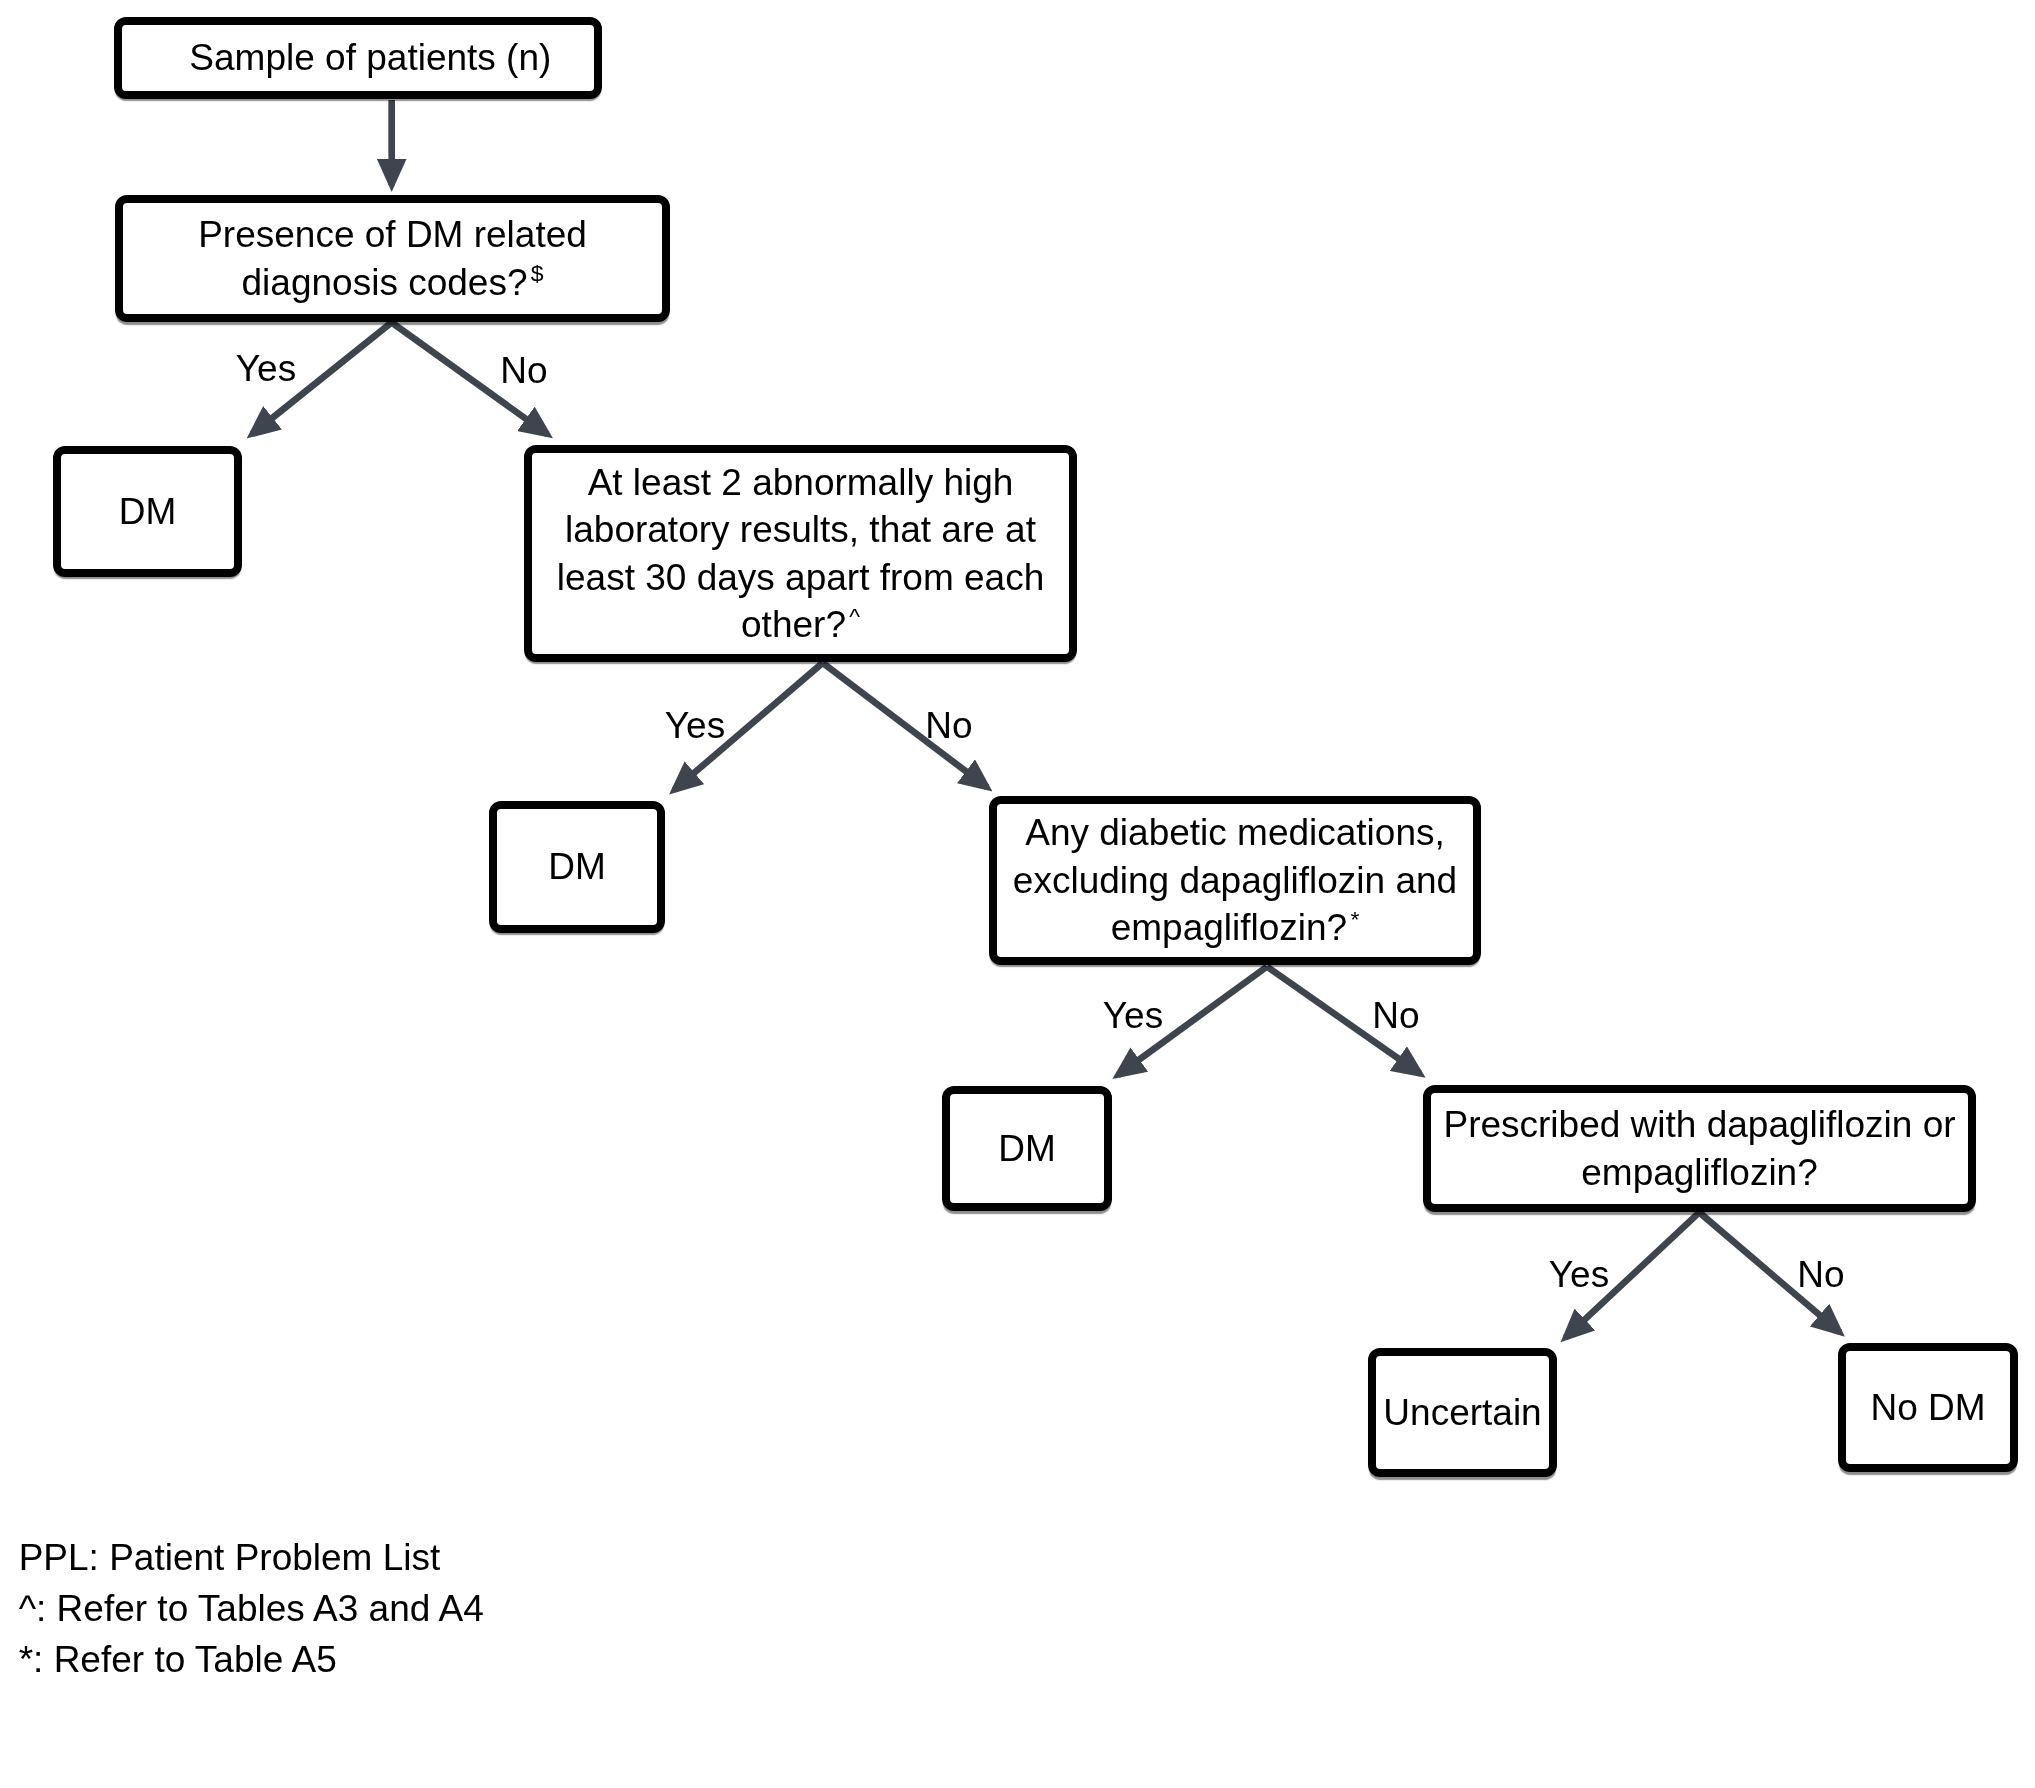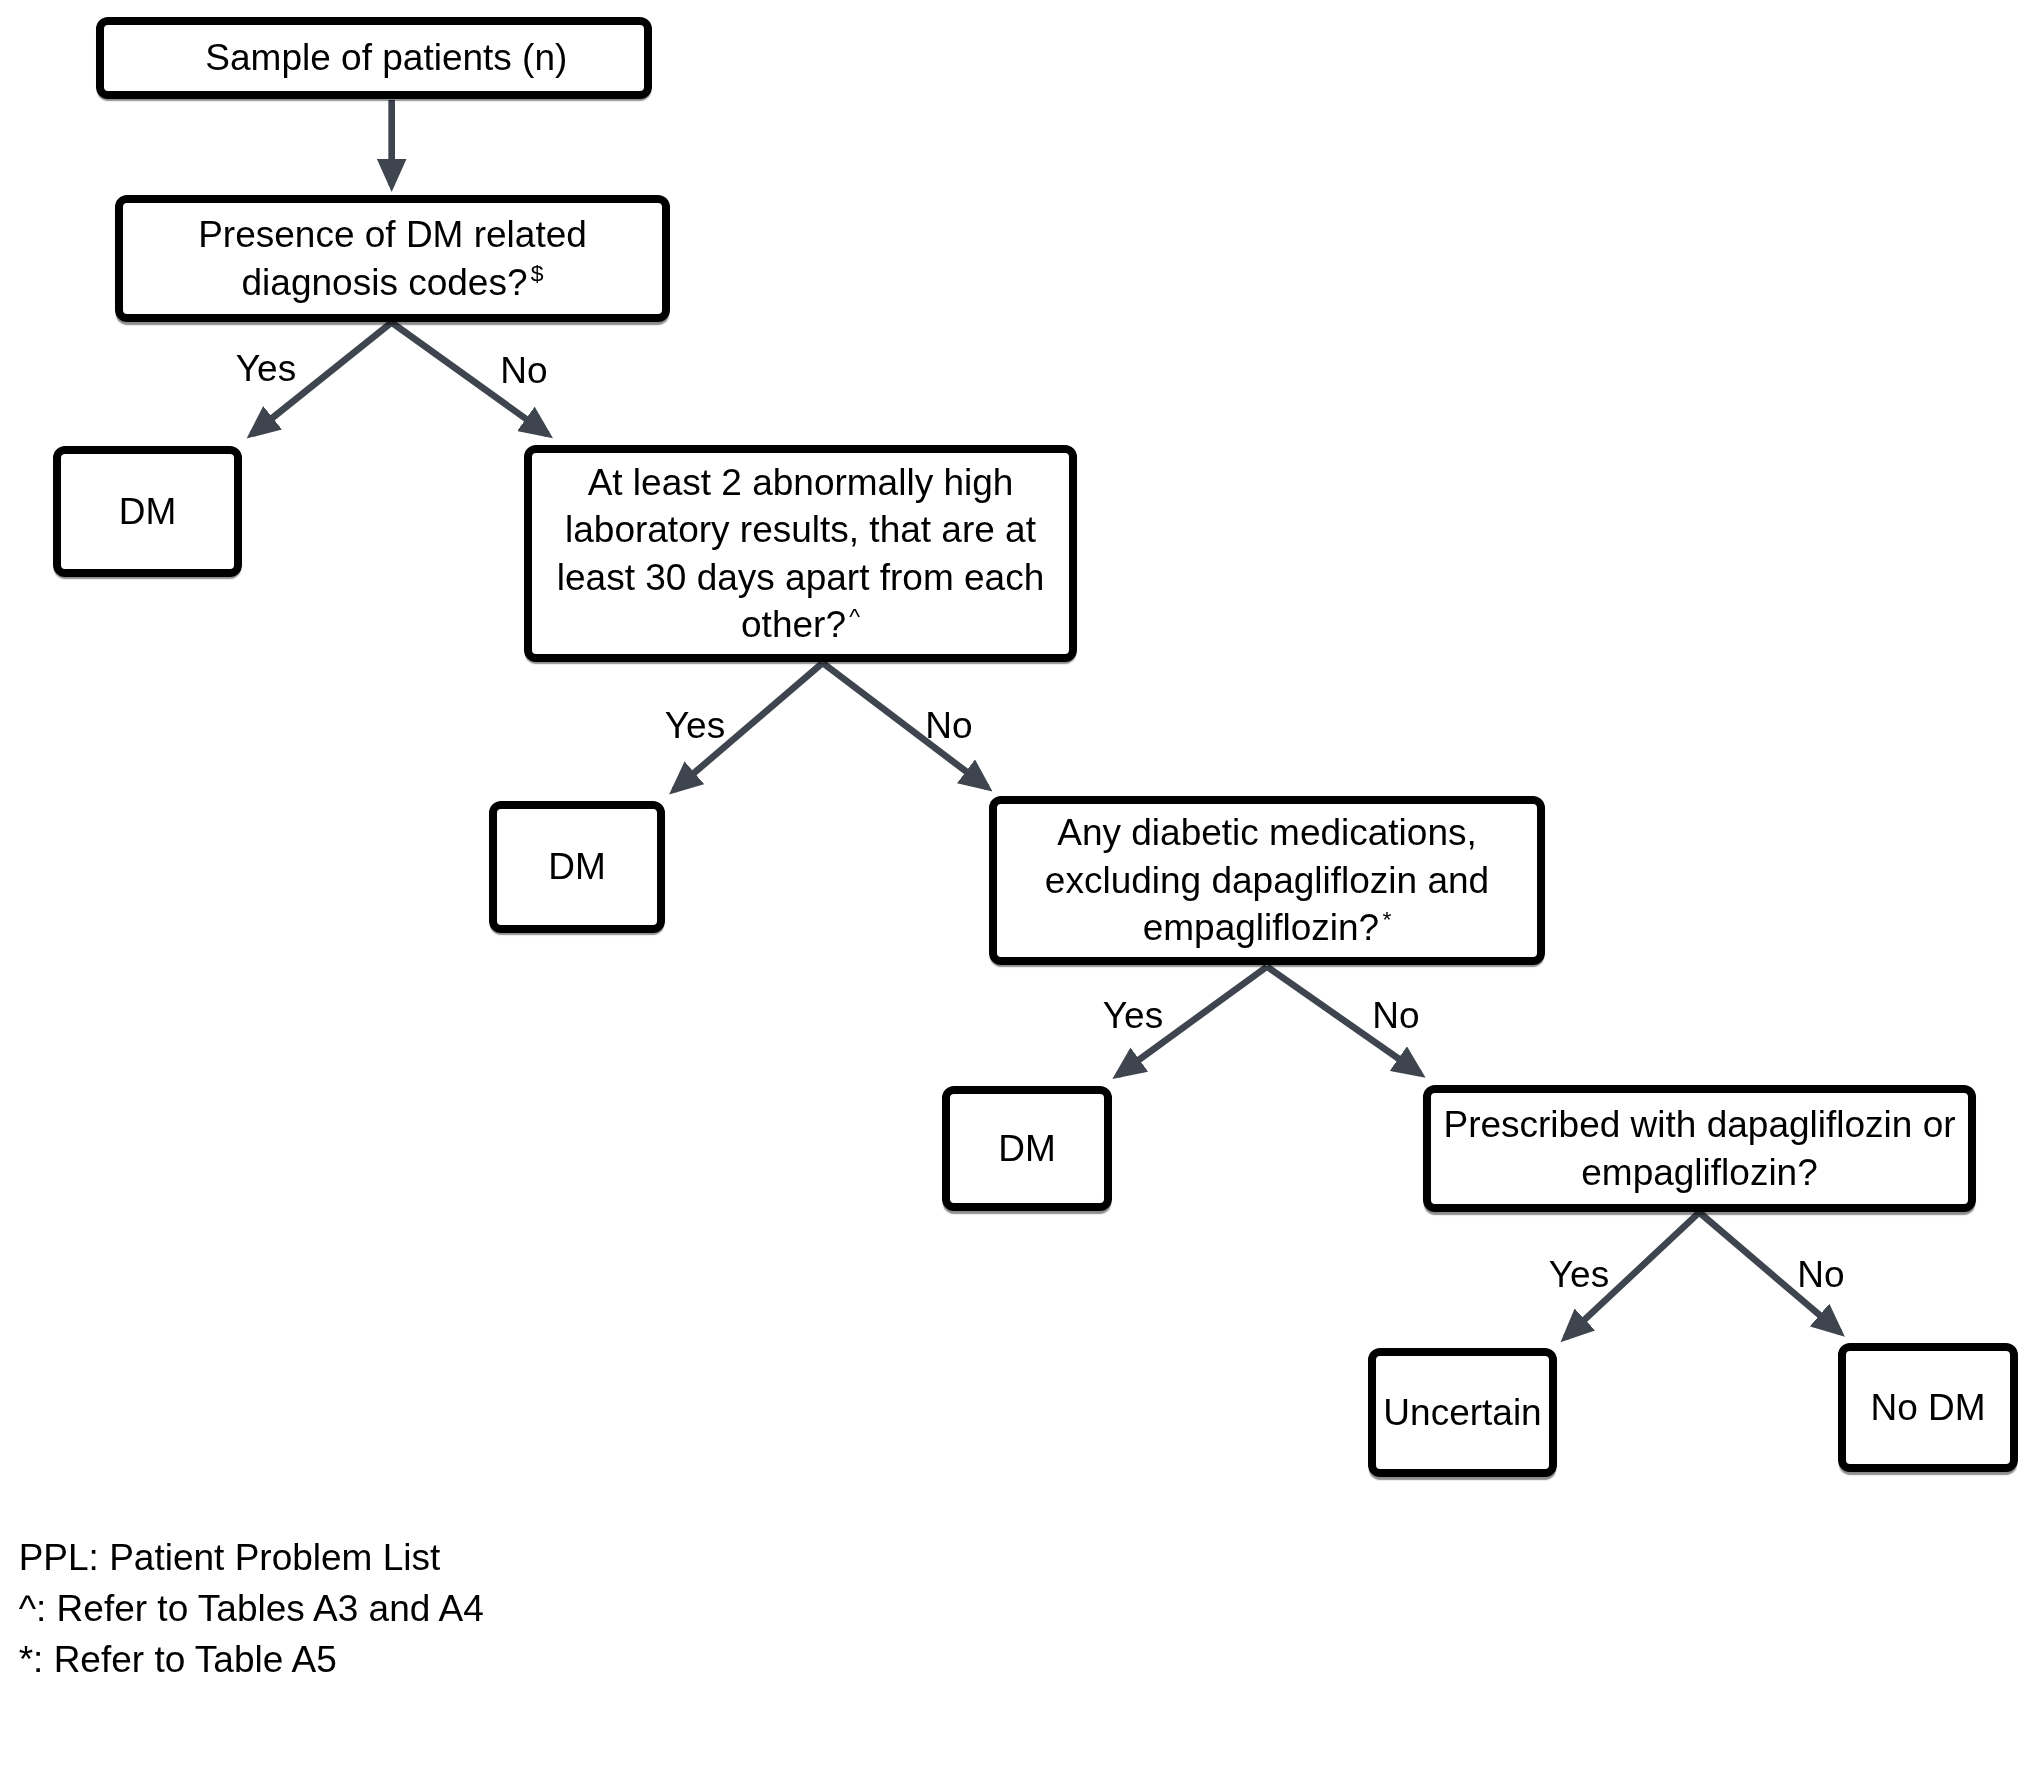--- a/index.html
+++ b/index.html
@@ -78,41 +78,41 @@
     <line x1="588" y1="484" x2="378" y2="652" stroke="#3E454E" stroke-width="10" marker-end="url(#arrowhead)"></line>
     <line x1="588" y1="484" x2="822" y2="652" stroke="#3E454E" stroke-width="10" marker-end="url(#arrowhead)"></line>
     <line x1="1235" y1="995" x2="1012" y2="1186" stroke="#3E454E" stroke-width="10" marker-end="url(#arrowhead)"></line>
     <line x1="1235" y1="995" x2="1482" y2="1182" stroke="#3E454E" stroke-width="10" marker-end="url(#arrowhead)"></line>
     <line x1="1902" y1="1451" x2="1678" y2="1614" stroke="#3E454E" stroke-width="10" marker-end="url(#arrowhead)"></line>
     <line x1="1902" y1="1451" x2="2132" y2="1612" stroke="#3E454E" stroke-width="10" marker-end="url(#arrowhead)"></line>
     <line x1="2551" y1="1820" x2="2350" y2="2008" stroke="#3E454E" stroke-width="10" marker-end="url(#arrowhead)"></line>
     <line x1="2551" y1="1820" x2="2762" y2="2000" stroke="#3E454E" stroke-width="10" marker-end="url(#arrowhead)"></line>
   </svg>
 
-  <div class="node" style="left:96px; top:16.7px; width:556px; height:82px;padding-left:34px;">
+  <div class="node" style="left:114px; top:16.7px; width:488px; height:82px;padding-left:34px;">
     <div class="node-text"><span>Sample of patients (n)</span></div>
   </div>
 
   <div class="node" style="left:115px; top:195px; width:555px; height:127px;">
     <div class="node-text"><span>Presence of DM related diagnosis codes?</span><sup>$</sup></div>
   </div>
 
   <div class="node terminal" style="left:53px; top:446px; width:189px; height:131px;">
     <div class="node-text"><span>DM</span></div>
   </div>
 
   <div class="node" style="left:524px; top:445px; width:553px; height:217px;">
     <div class="node-text"><span>At least 2 abnormally high laboratory results, that are at least 30 days apart from each other?</span><sup>^</sup></div>
   </div>
 
   <div class="node terminal" style="left:489px; top:801px; width:176px; height:132px;">
     <div class="node-text"><span>DM</span></div>
   </div>
 
-  <div class="node" style="left:989px; top:796px; width:556px; height:169px;">
+  <div class="node" style="left:989px; top:796px; width:492px; height:169px;">
     <div class="node-text"><span>Any diabetic medications, excluding dapagliflozin and empagliflozin?</span><sup>*</sup></div>
   </div>
 
   <div class="node terminal" style="left:942px; top:1086px; width:170px; height:125px;">
     <div class="node-text"><span>DM</span></div>
   </div>
 
   <div class="node" style="left:1423px; top:1085px; width:553px; height:127px;">
     <div class="node-text"><span>Prescribed with dapagliflozin or empagliflozin?</span></div>
   </div>

